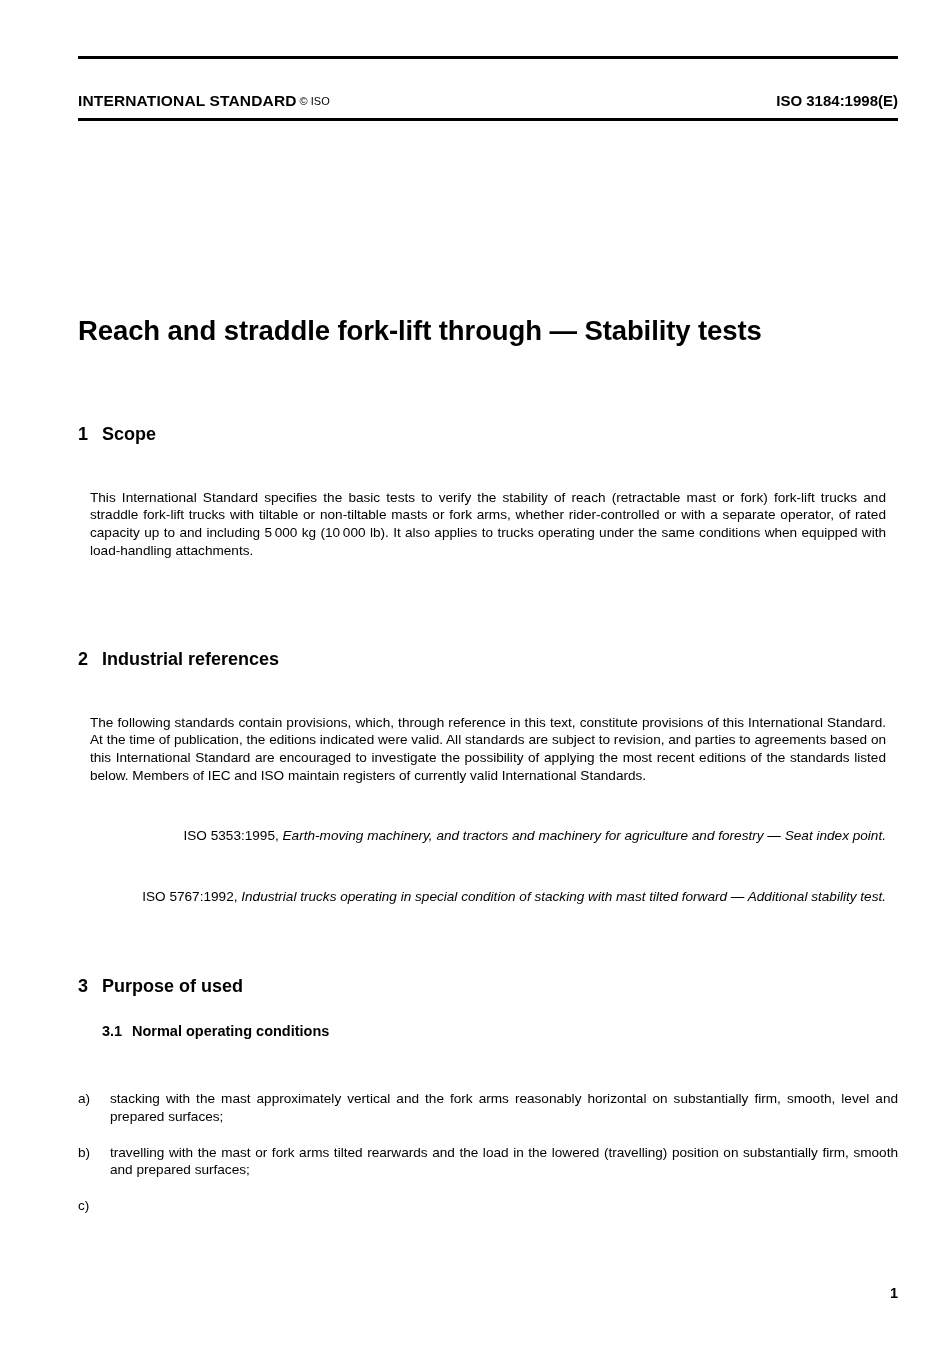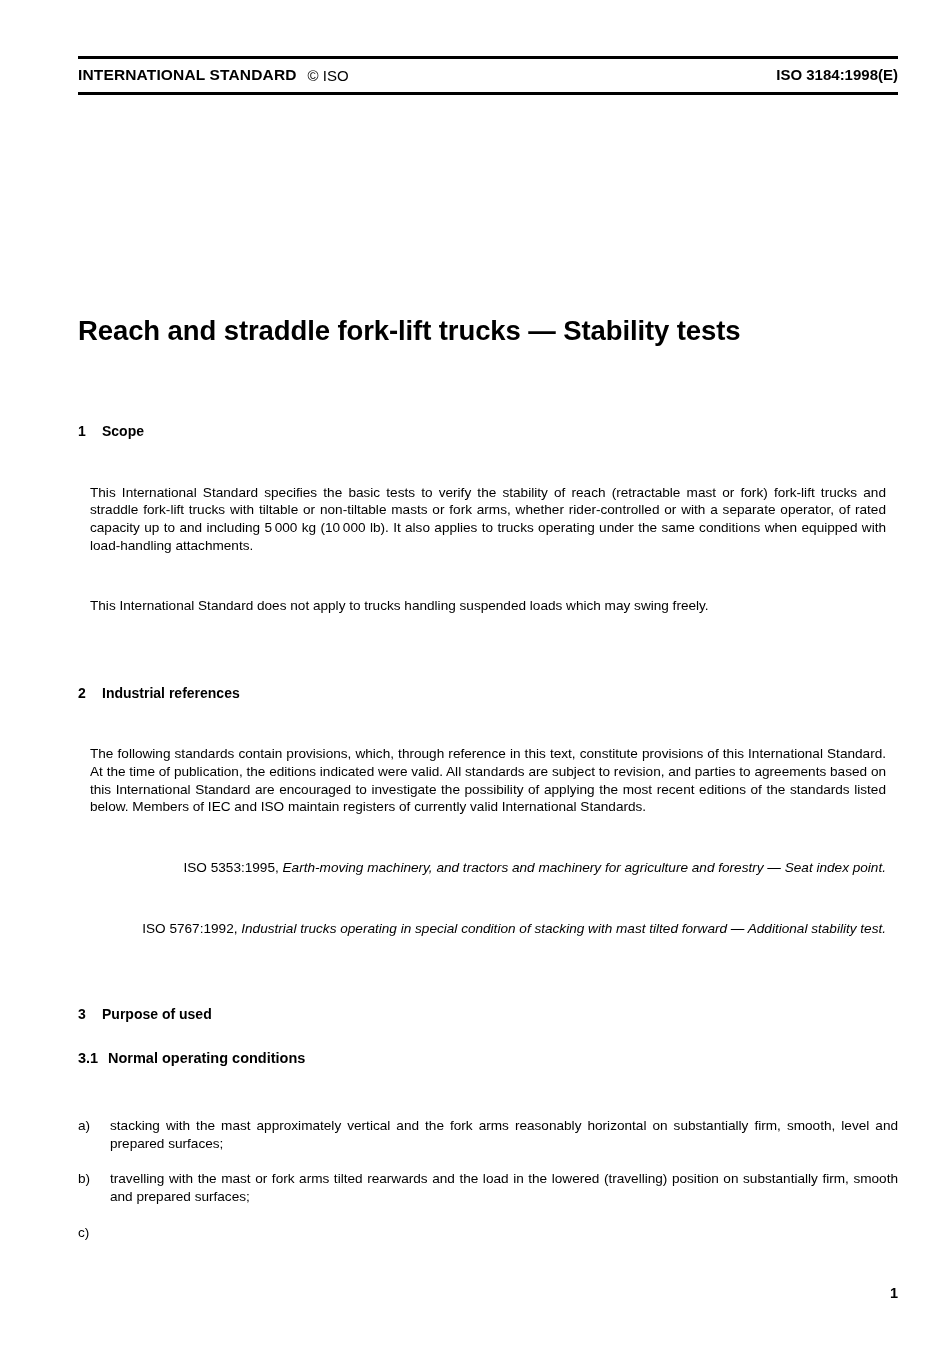--- a/index.html
+++ b/index.html
@@ -45,27 +45,28 @@
   .header-left {
     display: flex;
     align-items: center;
   }
   .header-title {
     font-size: 15.5px;
     font-weight: bold;
     letter-spacing: 0.15px;
   }
   .header-copyright {
-    font-size: 15px;
+    font-size: 11px;
     font-weight: normal;
-    margin-left: 11px;
+    margin-left: 3px;
   }
   .header-right {
     font-size: 15px;
     font-weight: bold;
+    margin-top: 26px;
   }
 
   
   .doc-title {
     position: absolute;
     left: 78px;
     top: 296px;
     width: 830px;
     font-size: 27.5px;
     font-weight: bold;
@@ -75,40 +76,41 @@
 
   
   .body-block {
     position: absolute;
     left: 78px;
     top: 423px;
     width: 820px;
   }
 
   h2.clause {
-    font-size: 14px;
+    font-size: 18px;
     font-weight: bold;
     margin: 0;
     padding: 0;
     line-height: 1.25;
   }
   h3.subclause {
     font-size: 14.5px;
     font-weight: bold;
     margin: 0;
     padding: 0;
     line-height: 1.25;
   }
   .num {
     display: inline-block;
     min-width: 24px;
   }
   .num-sub {
     display: inline-block;
     min-width: 30px;
+    margin-left: 24px;
   }
 
   p.para {
     font-size: 13.6px;
     line-height: 1.30;
     margin: 12px;
     padding: 0;
     text-align: justify;
     hyphens: none;
   }
@@ -169,35 +171,34 @@
     <div class="header-row">
       <div class="header-left">
         <span class="header-title">INTERNATIONAL STANDARD</span>
         <span class="header-copyright">© ISO</span>
       </div>
       <div class="header-right">ISO 3184:1998(E)</div>
     </div>
     <div class="rule-thick"></div>
   </div>
 
-  <h1 class="doc-title">Reach and straddle fork-lift trucks — Stability tests</h1>
+  <h1 class="doc-title">Reach and straddle fork-lift through — Stability tests</h1>
 
   <div class="body-block">
 
     <h2 class="clause">
       <span class="num">1</span><span>Scope</span>
     </h2>
 
     <div class="gap-xl"></div>
 
     <p class="para">This International Standard specifies the basic tests to verify the stability of reach (retractable mast or fork) fork-lift trucks and straddle fork-lift trucks with tiltable or non-tiltable masts or fork arms, whether rider-controlled or with a separate operator, of rated capacity up to and including 5 000 kg (10 000 lb). It also applies to trucks operating under the same conditions when equipped with load-handling attachments.</p>
 
     <div class="gap-md"></div>
 
-    <p class="para">This International Standard does not apply to trucks handling suspended loads which may swing freely.</p>
 
     <div class="gap-xxl"></div>
     <div style="height:18px"></div>
 
     <h2 class="clause">
       <span class="num">2</span><span>Industrial references</span>
     </h2>
 
     <div class="gap-xl"></div>
 

